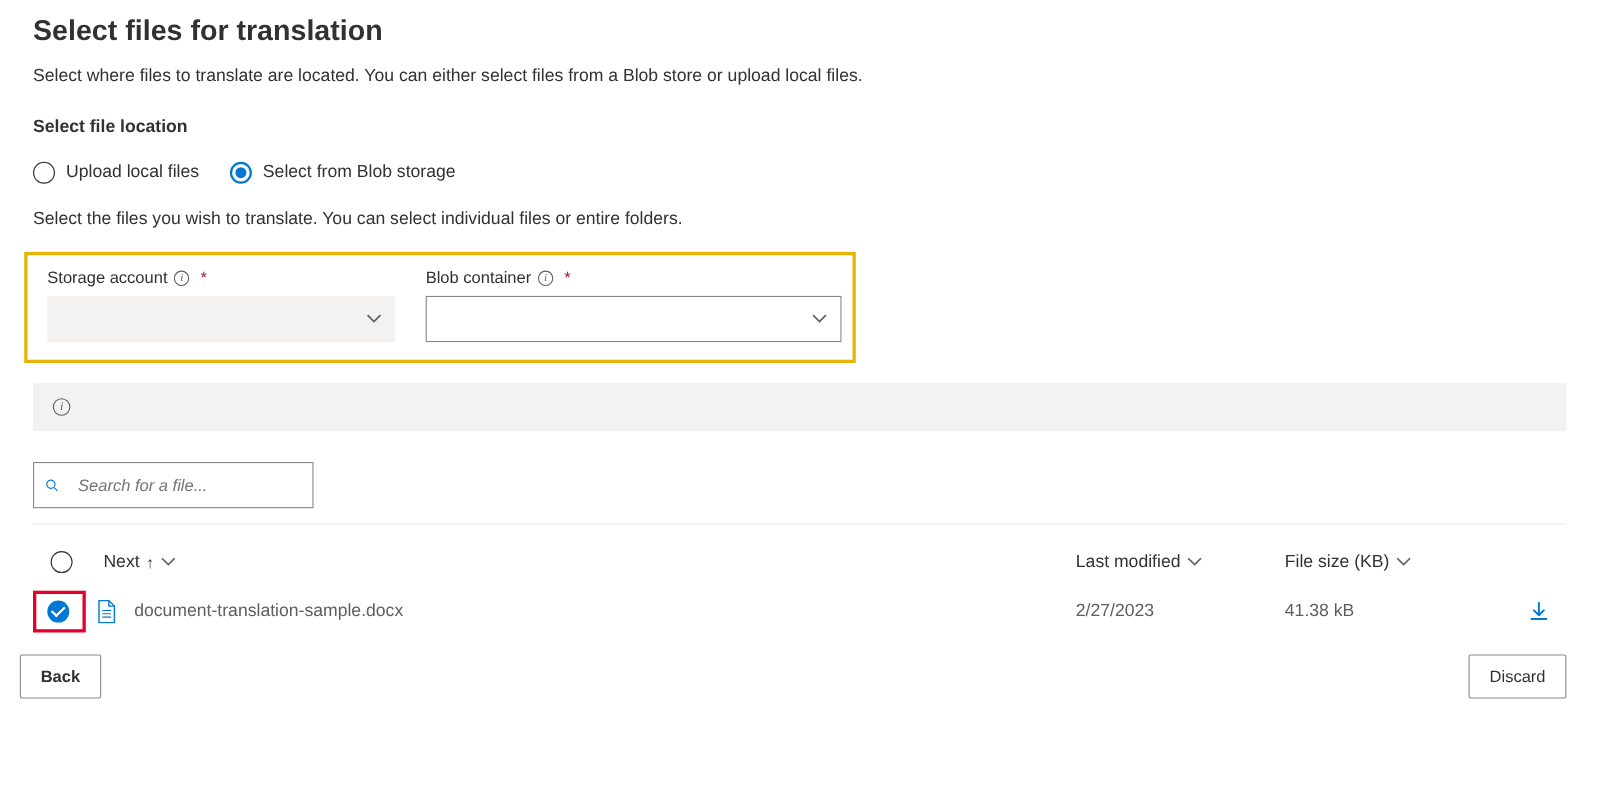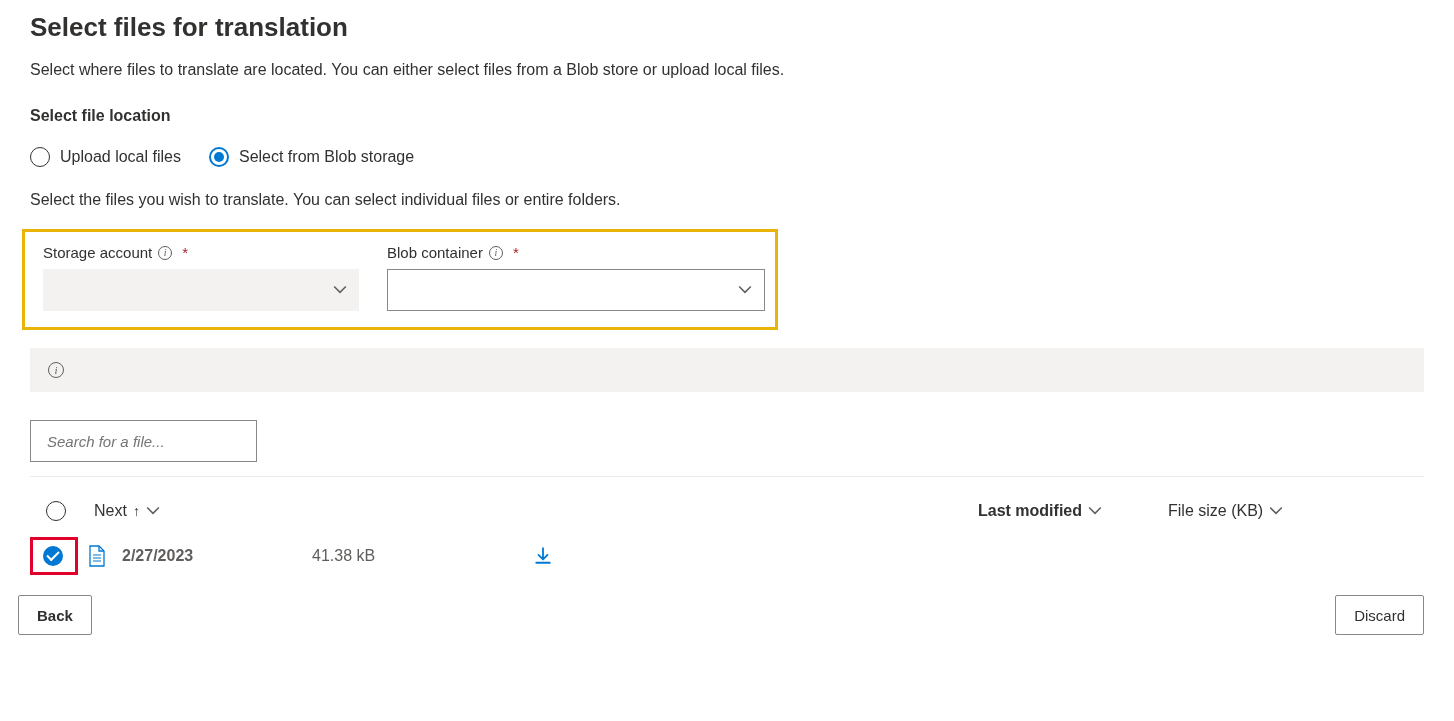--- a/index.html
+++ b/index.html
@@ -87,37 +87,37 @@
   }
   .select-box.disabled { background: #f3f2f1; border: none; }
   .chevron-svg { width: 14px; height: 14px; }
   .info-bar {
     background: #f3f2f1; padding: 14px 18px;
     display: flex; align-items: center; gap: 14px;
     font-size: 16px; margin-bottom: 28px; color: #323130;
   }
   .info-bar .info-icon { width: 16px; height: 16px; font-size: 11px; flex-shrink: 0; }
   .search-box {
-    width: 227px; height: 42px; border: 1px solid #8a8886;
-    display: flex; align-items: center; padding: 0 10px; gap: 4px;
+    width: 255px; height: 42px; border: 1px solid #8a8886;
+    display: flex; align-items: center; padding: 0 10px; gap: 16px;
     margin-bottom: 14px;
   }
   .search-input {
     border: none; outline: none; font-size: 15px; font-style: italic;
     color: #605e5c; flex: 1; background: transparent;
   }
   .search-icon-svg { width: 18px; height: 18px; color: #0078d4; }
   .divider { border-top: 1px solid #edebe9; margin-bottom: 14px; }
   .table-header {
     display: flex; align-items: center; padding: 10px 16px;
     font-size: 16px; font-weight: 400;
   }
   .col-check { width: 48px; display:flex; align-items:center; }
   .col-name { flex: 1; display: flex; align-items: center; gap: 6px; }
-  .col-mod { width: 190px; display: flex; align-items: center; gap: 6px; font-weight: bold; }
+  .col-mod { width: 190px; display: flex; align-items: center; gap: 6px; }
   .col-size { width: 200px; display: flex; align-items: center; gap: 6px; }
   .col-dl { width: 40px; display:flex; justify-content:flex-end; }
   .check-circle {
     width: 20px; height: 20px; border-radius: 50%; border: 1.5px solid #323130;
   }
   .check-circle.checked {
     background: #0078d4; border: none;
     display:flex; align-items:center; justify-content:center;
   }
   .check-circle.checked::after {
@@ -248,20 +248,21 @@
   </div>
   <span class="doc-icon">
     <svg viewBox="0 0 18 22">
         <path d="M2 1 H11 L16 6 V21 H2 Z" fill="none" stroke="#0078d4" stroke-width="1.3"></path>
         <path d="M11 1 V6 H16" fill="none" stroke="#0078d4" stroke-width="1.3"></path>
         <line x1="5" y1="10" x2="13" y2="10" stroke="#0078d4" stroke-width="1"></line>
         <line x1="5" y1="13" x2="13" y2="13" stroke="#0078d4" stroke-width="1"></line>
         <line x1="5" y1="16" x2="13" y2="16" stroke="#0078d4" stroke-width="1"></line>
       </svg>
   </span>
+  <div class="col-name">document-translation-sample.docx</div>
   <div class="col-mod">2/27/2023</div>
   <div class="col-size">41.38 kB</div>
   <div class="col-dl">
     <span class="dl-icon">
       <svg viewBox="0 0 16 16">
           <path d="M8 1 V11 M4 7 L8 11 L12 7 M2 14 H14" stroke="#0078d4" stroke-width="1.6" fill="none" stroke-linecap="round" stroke-linejoin="round"></path>
         </svg>
     </span>
   </div>
 </div>

